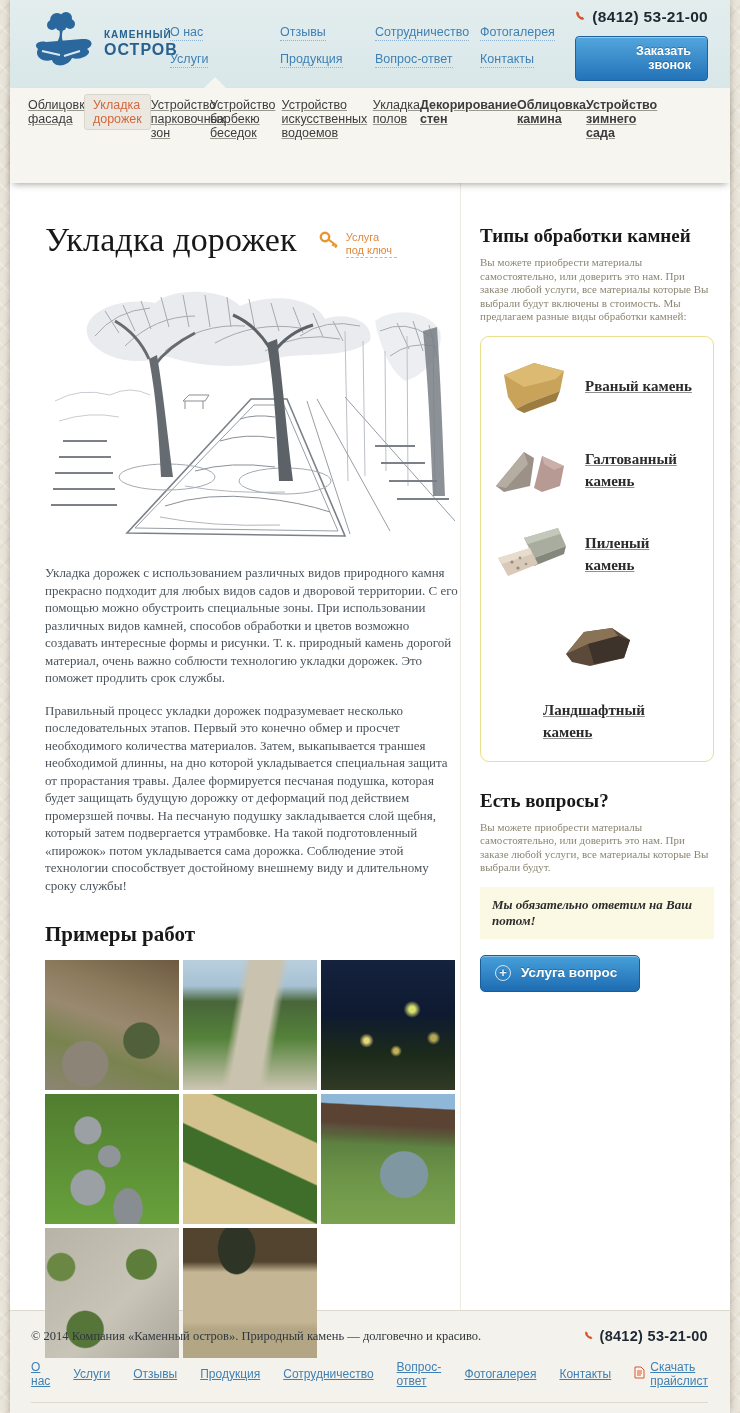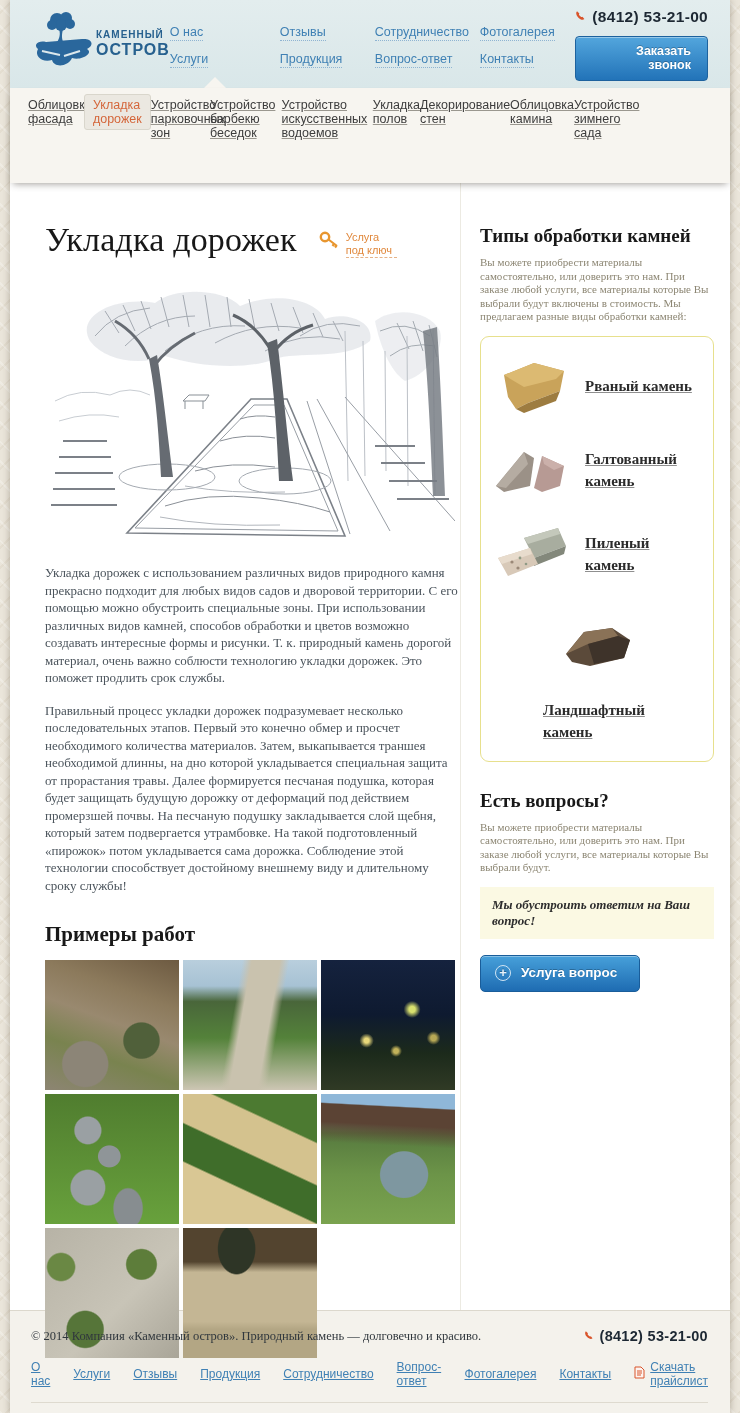--- a/index.html
+++ b/index.html
@@ -15,21 +15,21 @@
     width:720px; margin:0 auto; height:1413px;
     box-shadow:0 0 7px rgba(60,50,30,.35);
     background:#fff;
     position:relative;
   }
   
   .header {
     height:88px; background:linear-gradient(#e3edee,#d9e7e9);
     position:relative; display:flex; align-items:center;
   }
-  .logo { display:flex; align-items:center; gap:0; padding-left:20px; width:160px; cursor:pointer; }
+  .logo { display:flex; align-items:center; gap:8px; padding-left:20px; width:160px; cursor:pointer; }
   .logo-text { color:#27618f; line-height:1; }
   .logo-text .l1 { font-size:10px; font-weight:bold; letter-spacing:1px; display:block; }
   .logo-text .l2 { font-size:16px; font-weight:bold; letter-spacing:1px; display:block; margin-top:2px; }
   .topnav { display:grid; grid-template-columns:110px 95px 105px 95px; grid-auto-rows:27px; padding-top:4px; }
   .topnav a { color:#3f80b4; font-size:12.5px; text-decoration:none; justify-self:start; align-self:center;
               border-bottom:1px dotted #8fb4d2; padding-bottom:1px; cursor:pointer; }
   .head-right { margin-left:auto; padding-right:22px; text-align:right; }
   .phone-line { display:flex; align-items:center; gap:6px; justify-content:flex-end; }
   .phone-num { font-size:15.5px; font-weight:bold; color:#1d2833; letter-spacing:.3px; }
   .callback-btn {
@@ -42,21 +42,21 @@
     position:absolute; bottom:0; left:194px; width:0; height:0;
     border-left:11px solid transparent; border-right:11px solid transparent; border-bottom:11px solid #f7f5f0;
   }
   
   .submenu {
     height:95px; background:#f7f5f0; position:relative; z-index:2;
     box-shadow:0 4px 7px -3px rgba(50,45,35,.45);
     display:flex; gap:0; padding:10px 0 0 18px;
   }
   .sub-col { display:flex; flex-direction:row; }
-  .sub-col.c1 { width:182px; } .sub-col.c2 { width:210px; } .sub-col.c3 { width:153px; } .sub-col.c4 { width:160px; }
+  .sub-col.c1 { width:182px; } .sub-col.c2 { width:210px; } .sub-col.c3 { width:153px;font-weight:bold; } .sub-col.c4 { width:160px; }
   .sub-col a { font-size:12.5px; color:#3c3c3c; text-decoration:underline; text-decoration-color:#9a978f;
                margin:0 0 13px 0; align-self:flex-start; cursor:pointer; font-family:"Liberation Sans",sans-serif; }
   .sub-col a.active {
     color:#d4663a; text-decoration:none; background:#ebe8e1; border:1px solid #d9d6cc; border-radius:3px;
     padding:3px 8px; margin-left:-8px; margin-top:-4px; margin-bottom:9px;
   }
   
   .content { display:flex; height:1127px; }
   .main-col { width:457px; padding:38px 0 0 35px; }
   .sidebar { width:284px; border-left:1px solid #eceae2; padding:42px 16px 0 19px; }
@@ -317,21 +317,21 @@
               <path d="M28,24 L58,16 L70,20 L64,38 L34,44 Z" fill="#3e332a"></path>
             </svg>
           </span>
           <a>Ландшафтный камень</a>
         </div>
       </div>
 
       <div class="questions">
         <h2>Есть вопросы?</h2>
         <div class="side-note">Вы можете приобрести материалы самостоятельно, или доверить это нам. При заказе любой услуги, все материалы которые Вы выбрали будут.</div>
-        <div class="promise">Мы обустроить ответим на Ваш вопрос!</div>
+        <div class="promise">Мы обязательно ответим на Ваш потом!</div>
         <span class="ask-btn">
           <span class="plus-ico">+</span>
           <span>Услуга вопрос</span>
         </span>
       </div>
     </div>
   </div>
 
   <div class="footer">
     <div class="foot-row1">

